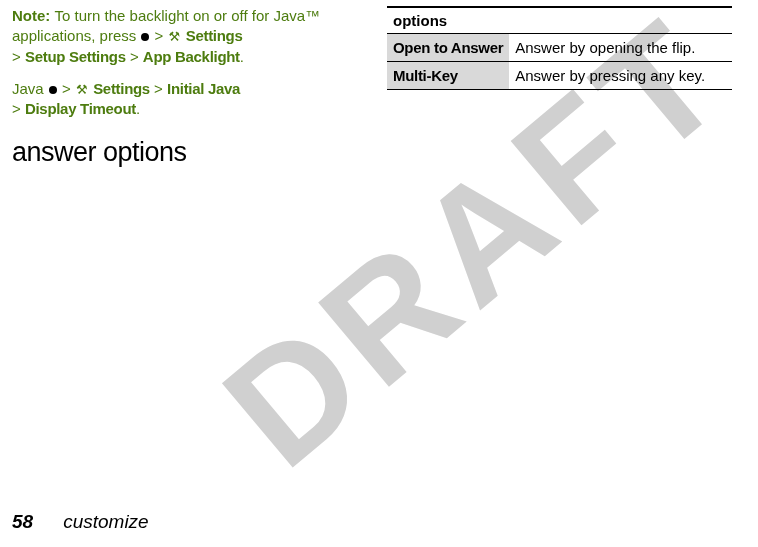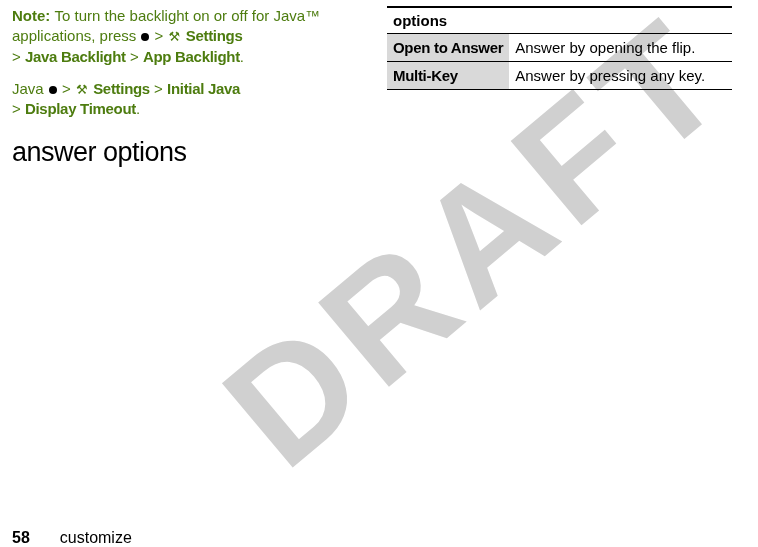--- a/index.html
+++ b/index.html
@@ -94,41 +94,42 @@
       vertical-align: top;
     }
     table.options td.label {
       background: #d9d9d9;
       font-weight: bold;
       width: 110px;
       white-space: nowrap;
     }
     .footer {
       position: absolute;
-      bottom: 0;
+      bottom: 14px;
       left: 12px;
-      font-size: 16px;
+      font-size: 19px;
+      font-style: italic;
     }
     .footer .pagenum { font-weight: bold; margin-right: 30px; }
   </style>
 </head>
 <body>
 
 <div class="watermark">DRAFT</div>
 
 <div class="content">
   <div class="col-left">
 
     <p class="para">
       <span class="bold">Note: </span><span>To turn the backlight on or off for Java™ applications, press </span><span class="icon-dot"></span>
       <span class="arrow">&gt;</span>
       <span class="icon-settings"></span>
       <span class="cond">Settings</span>
       <br>
-      <span class="arrow">&gt;</span>&nbsp;<span class="cond">Java Backlight</span>
+      <span class="arrow">&gt;</span>&nbsp;<span class="cond">Setup Settings</span>
       <span class="arrow">&gt;</span>
       <span class="cond">App Backlight</span><span>.</span>
     </p>
 
 
     <p class="para">
       <span>Java </span><span class="icon-dot"></span>
       <span class="arrow">&gt;</span>
       <span class="icon-settings"></span>
       <span class="cond">Settings</span>

